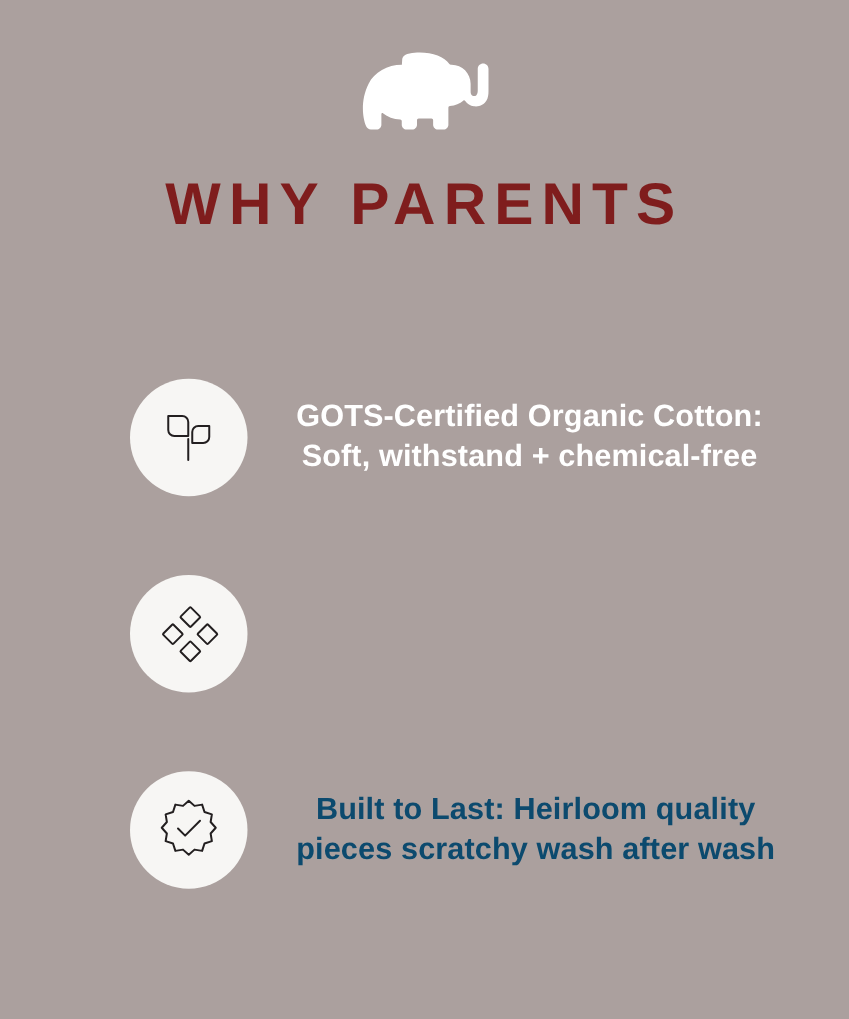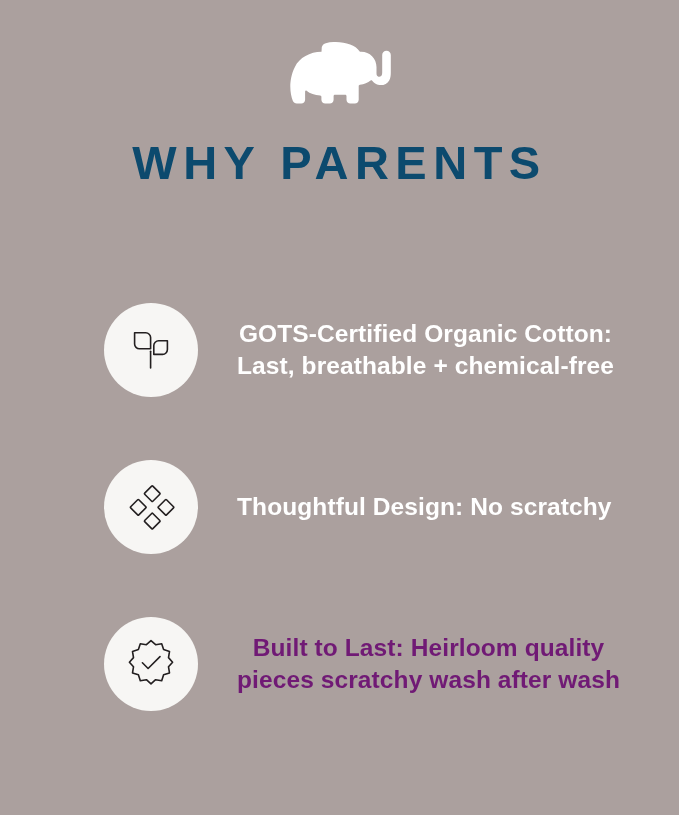--- a/index.html
+++ b/index.html
@@ -113,73 +113,72 @@
 
   <div class="logo-wrap">
     <span>
       <svg viewBox="0 0 104 66" xmlns="http://www.w3.org/2000/svg" aria-hidden="true">
         <path fill="#ffffff" d="M33.5 10.8c-11.6 0-22.1 6.1-26.6 15.1C3.4 32.6 2.3 40 2.3 45.6c0 5.7 1.1 11 2.6 14.4.7 1.6 2.1 2.5 3.8 2.5h4.6c2.1 0 3.8-1.7 3.8-3.8v-8.3c0-.8.9-1.2 1.5-.7 3.4 2.8 8.1 4.5 13.6 4.9.7.1 1.2.6 1.2 1.3v2.8c0 2.1 1.7 3.8 3.8 3.8h4.6c2.1 0 3.8-1.7 3.8-3.8v-3.6c0-.7.6-1.3 1.3-1.3h10.3c.7 0 1.3.6 1.3 1.3v3.6c0 2.1 1.7 3.8 3.8 3.8h4.6c2.1 0 3.8-1.7 3.8-3.8V45.1c0-.7.5-1.2 1.2-1.3 4.3-.5 8-2 10.7-4.3.5-.4 1.2-.3 1.6.2 1.6 2.3 4 3.9 7 4.3 4.2.6 8.1-1.3 10-4.6 1.3-2.3 1.6-4.8 1.6-7.7V14.1c0-2.4-1.9-4.3-4.3-4.3-2.4 0-4.3 1.9-4.3 4.3v17.1c0 2-.4 3.2-1.1 3.9-.9.9-2.4 1-3.4.2-.9-.7-1.2-1.7-1.2-3.4V26c0-8.3-6.7-15.2-15.2-15.2h-.6c-.5 0-.9-.2-1.2-.6C67.5 4 56.8.5 45.7 1c-2.8.1-5.4.5-7.9 1.2-1.9.5-3.4 1.9-4 3.8l-.3 4.8z"></path>
         <path fill="#ffffff" d="M66.3 22.6c2.2 0 4 1.8 4 4s-1.8 4-4 4-4-1.8-4-4 1.8-4 4-4z" opacity="0"></path>
       </svg>
     </span>
   </div>
 
-  <h1 class="headline" style="color: #0c4a6e;">
+  <h1 class="headline" style="color: #7f1d1d;">
     <span class="line">WHY PARENTS</span>
   </h1>
 
   <div class="features">
 
     <div class="feature-row">
       <div class="icon-badge" style="background: rgb(247, 246, 244);">
         <span>
           <svg viewBox="0 0 52 52" xmlns="http://www.w3.org/2000/svg" aria-hidden="true">
             <g fill="none" stroke="#231f20" stroke-width="1.6" stroke-linecap="round" stroke-linejoin="round">
               <path d="M25.6 27.2V44"></path>
               <path d="M9.6 8.8h11.2c2.6 0 4.8 2.2 4.8 4.8v11.2H14.4c-2.6 0-4.8-2.2-4.8-4.8V8.8z"></path>
               <path d="M42.4 16.8v8.8c0 2.6-2.2 4.8-4.8 4.8h-8.8v-8.8c0-2.6 2.2-4.8 4.8-4.8h8.8z"></path>
             </g>
           </svg>
         </span>
       </div>
       <div class="feature-text" style="color: rgb(255, 255, 255);">
         <span class="line">GOTS-Certified Organic Cotton:</span>
-        <span class="line">Last, breathable + chemical-free</span>
+        <span class="line">Soft, withstand + chemical-free</span>
       </div>
     </div>
 
     <div class="feature-row">
       <div class="icon-badge" style="background: rgb(247, 246, 244);">
         <span>
           <svg viewBox="0 0 52 52" xmlns="http://www.w3.org/2000/svg" aria-hidden="true">
             <g fill="none" stroke="#231f20" stroke-width="1.6" stroke-linejoin="round">
               <rect x="21.5" y="6.9" width="11.5" height="11.5" rx="0.8" transform="rotate(45 27.25 12.65)"></rect>
               <rect x="7.5" y="20.6" width="11.5" height="11.5" rx="0.8" transform="rotate(45 13.25 26.35)"></rect>
               <rect x="35.2" y="20.6" width="11.5" height="11.5" rx="0.8" transform="rotate(45 40.95 26.35)"></rect>
               <rect x="21.5" y="34.3" width="11.5" height="11.5" rx="0.8" transform="rotate(45 27.25 40.05)"></rect>
             </g>
           </svg>
         </span>
       </div>
       <div class="feature-text" style="color: rgb(255, 255, 255);">
-        <span class="line">Thoughtful Design: No scratchy</span>
       </div>
     </div>
 
     <div class="feature-row">
       <div class="icon-badge" style="background: rgb(247, 246, 244);">
         <span>
           <svg viewBox="0 0 52 52" xmlns="http://www.w3.org/2000/svg" aria-hidden="true">
             <g fill="none" stroke="#231f20" stroke-width="1.6" stroke-linecap="round" stroke-linejoin="round">
               <path d="M26 2.6l4.6 4.1 6.1-1 1.9 5.9 5.9 1.9-1 6.1 4.1 4.6-4.1 4.6 1 6.1-5.9 1.9-1.9 5.9-6.1-1L26 45.8l-4.6-4.1-6.1 1-1.9-5.9-5.9-1.9 1-6.1L4.4 24.2l4.1-4.6-1-6.1 5.9-1.9 1.9-5.9 6.1 1L26 2.6z"></path>
               <path d="M17.4 24.8l5.7 5.7L35 18.6"></path>
             </g>
           </svg>
         </span>
       </div>
-      <div class="feature-text" style="color: #701a75;">
+      <div class="feature-text" style="color: #0c4a6e;">
         <span class="line">Built to Last: Heirloom quality</span>
         <span class="line">pieces scratchy wash after wash</span>
       </div>
     </div>
 
   </div>
 </div>
 
 </body></html>

